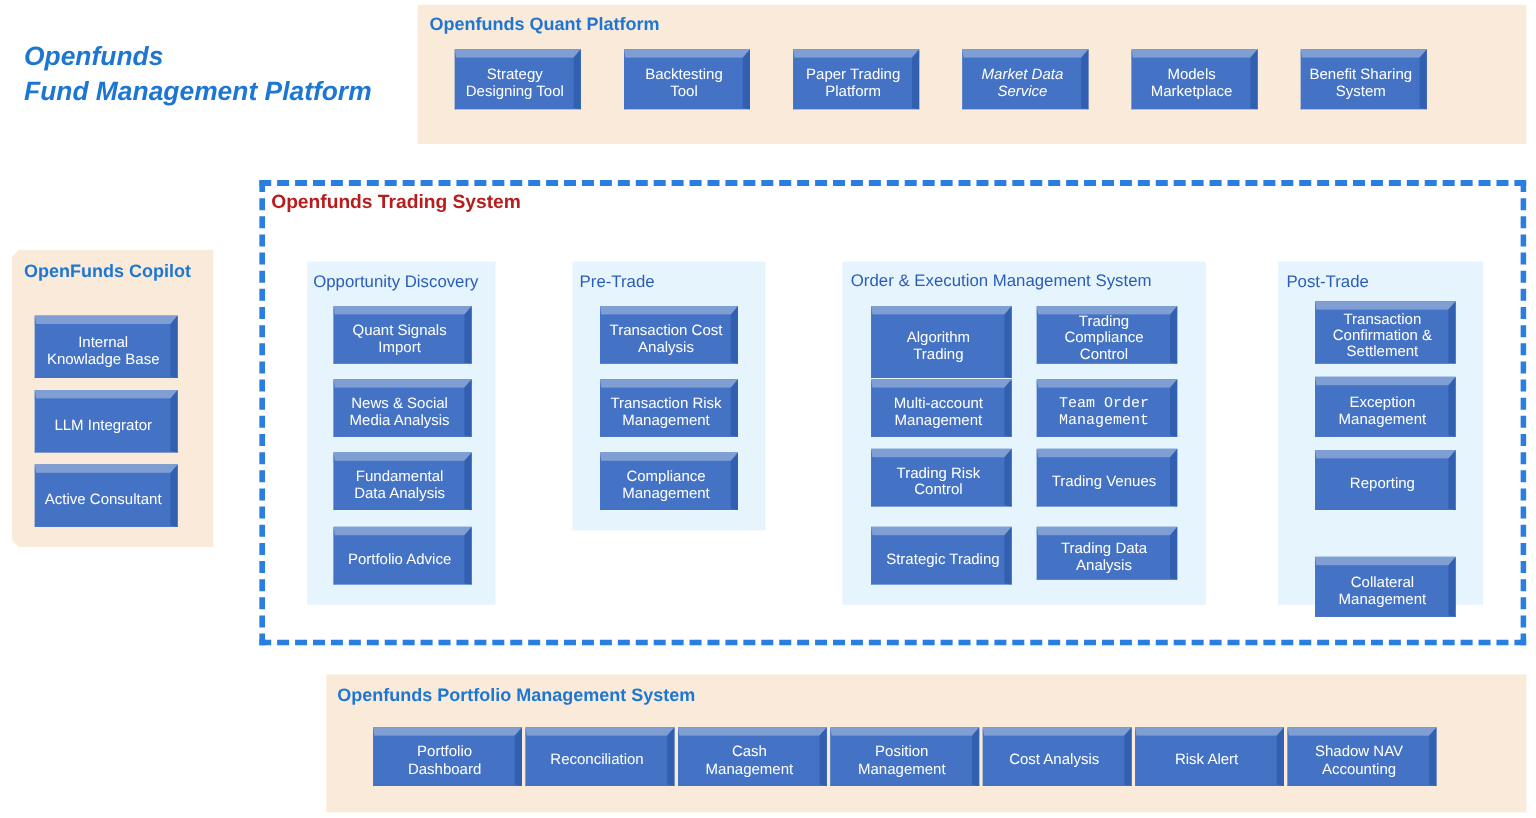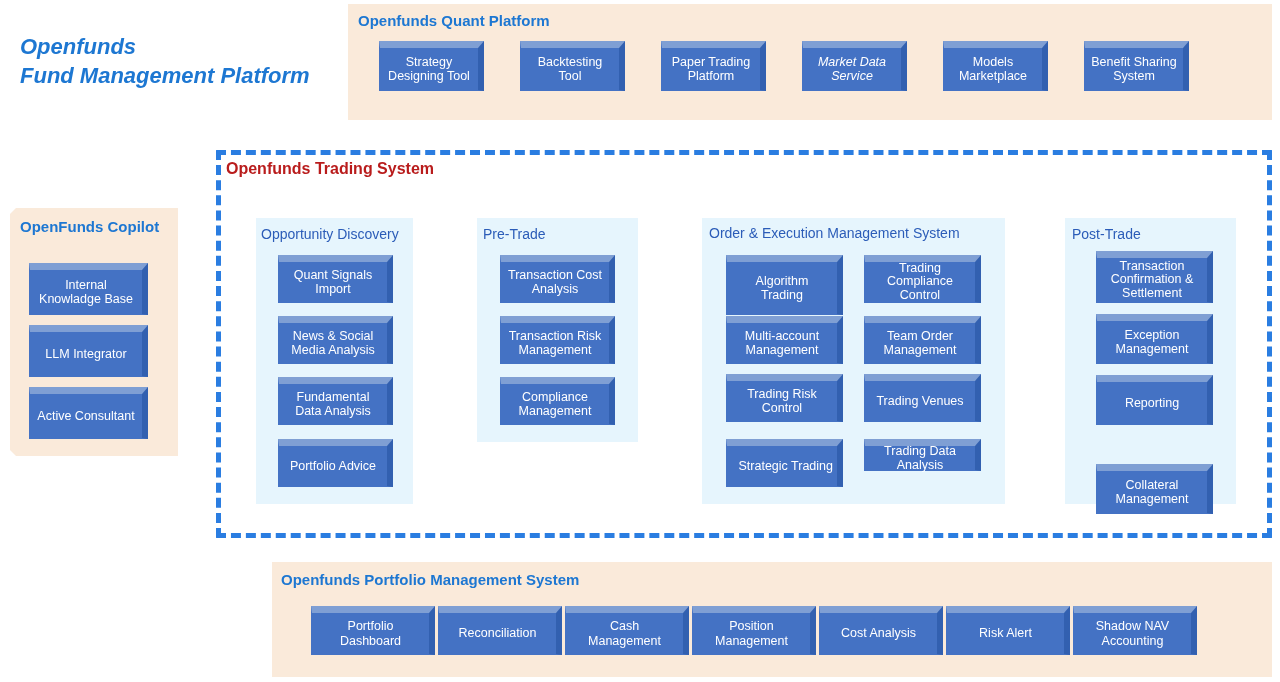--- a/index.html
+++ b/index.html
@@ -221,28 +221,28 @@
 </div>
 <div class="box3d" style="left:726px; top:439px; width:117px; height:48px;text-align:right;">
   <span style="white-space:pre-line;">Strategic Trading</span>
 </div>
 
 <div class="box3d" style="left:864px; top:255px; width:117px; height:48px;">
   <span style="white-space:pre-line; line-height:13.5px;">Trading
 Compliance
 Control</span>
 </div>
-<div class="box3d" style="left:864px; top:316px; width:117px; height:48px;">
+<div class="box3d" style="left:864px; top:316px; width:117px; height:48px;font-family:Liberation Mono, monospace;">
   <span style="white-space:pre-line;">Team Order
 Management</span>
 </div>
 <div class="box3d" style="left:864px; top:374px; width:117px; height:48px;">
   <span style="white-space:pre-line;">Trading Venues</span>
 </div>
-<div class="box3d" style="left:864px; top:439px; width:117px; height:32px;">
+<div class="box3d" style="left:864px; top:439px; width:117px; height:44px;">
   <span style="white-space:pre-line;">Trading Data
 Analysis</span>
 </div>
 
 <div class="panel-lightblue" style="left:1065px; top:218px; width:171px; height:286px;"></div>
 <div class="panel-title-blue" style="left:1072px; top:226px;">Post-Trade</div>
 
 <div class="box3d" style="left:1096px; top:251px; width:117px; height:52px;">
   <span style="white-space:pre-line; line-height:13.5px;">Transaction
 Confirmation &amp;

